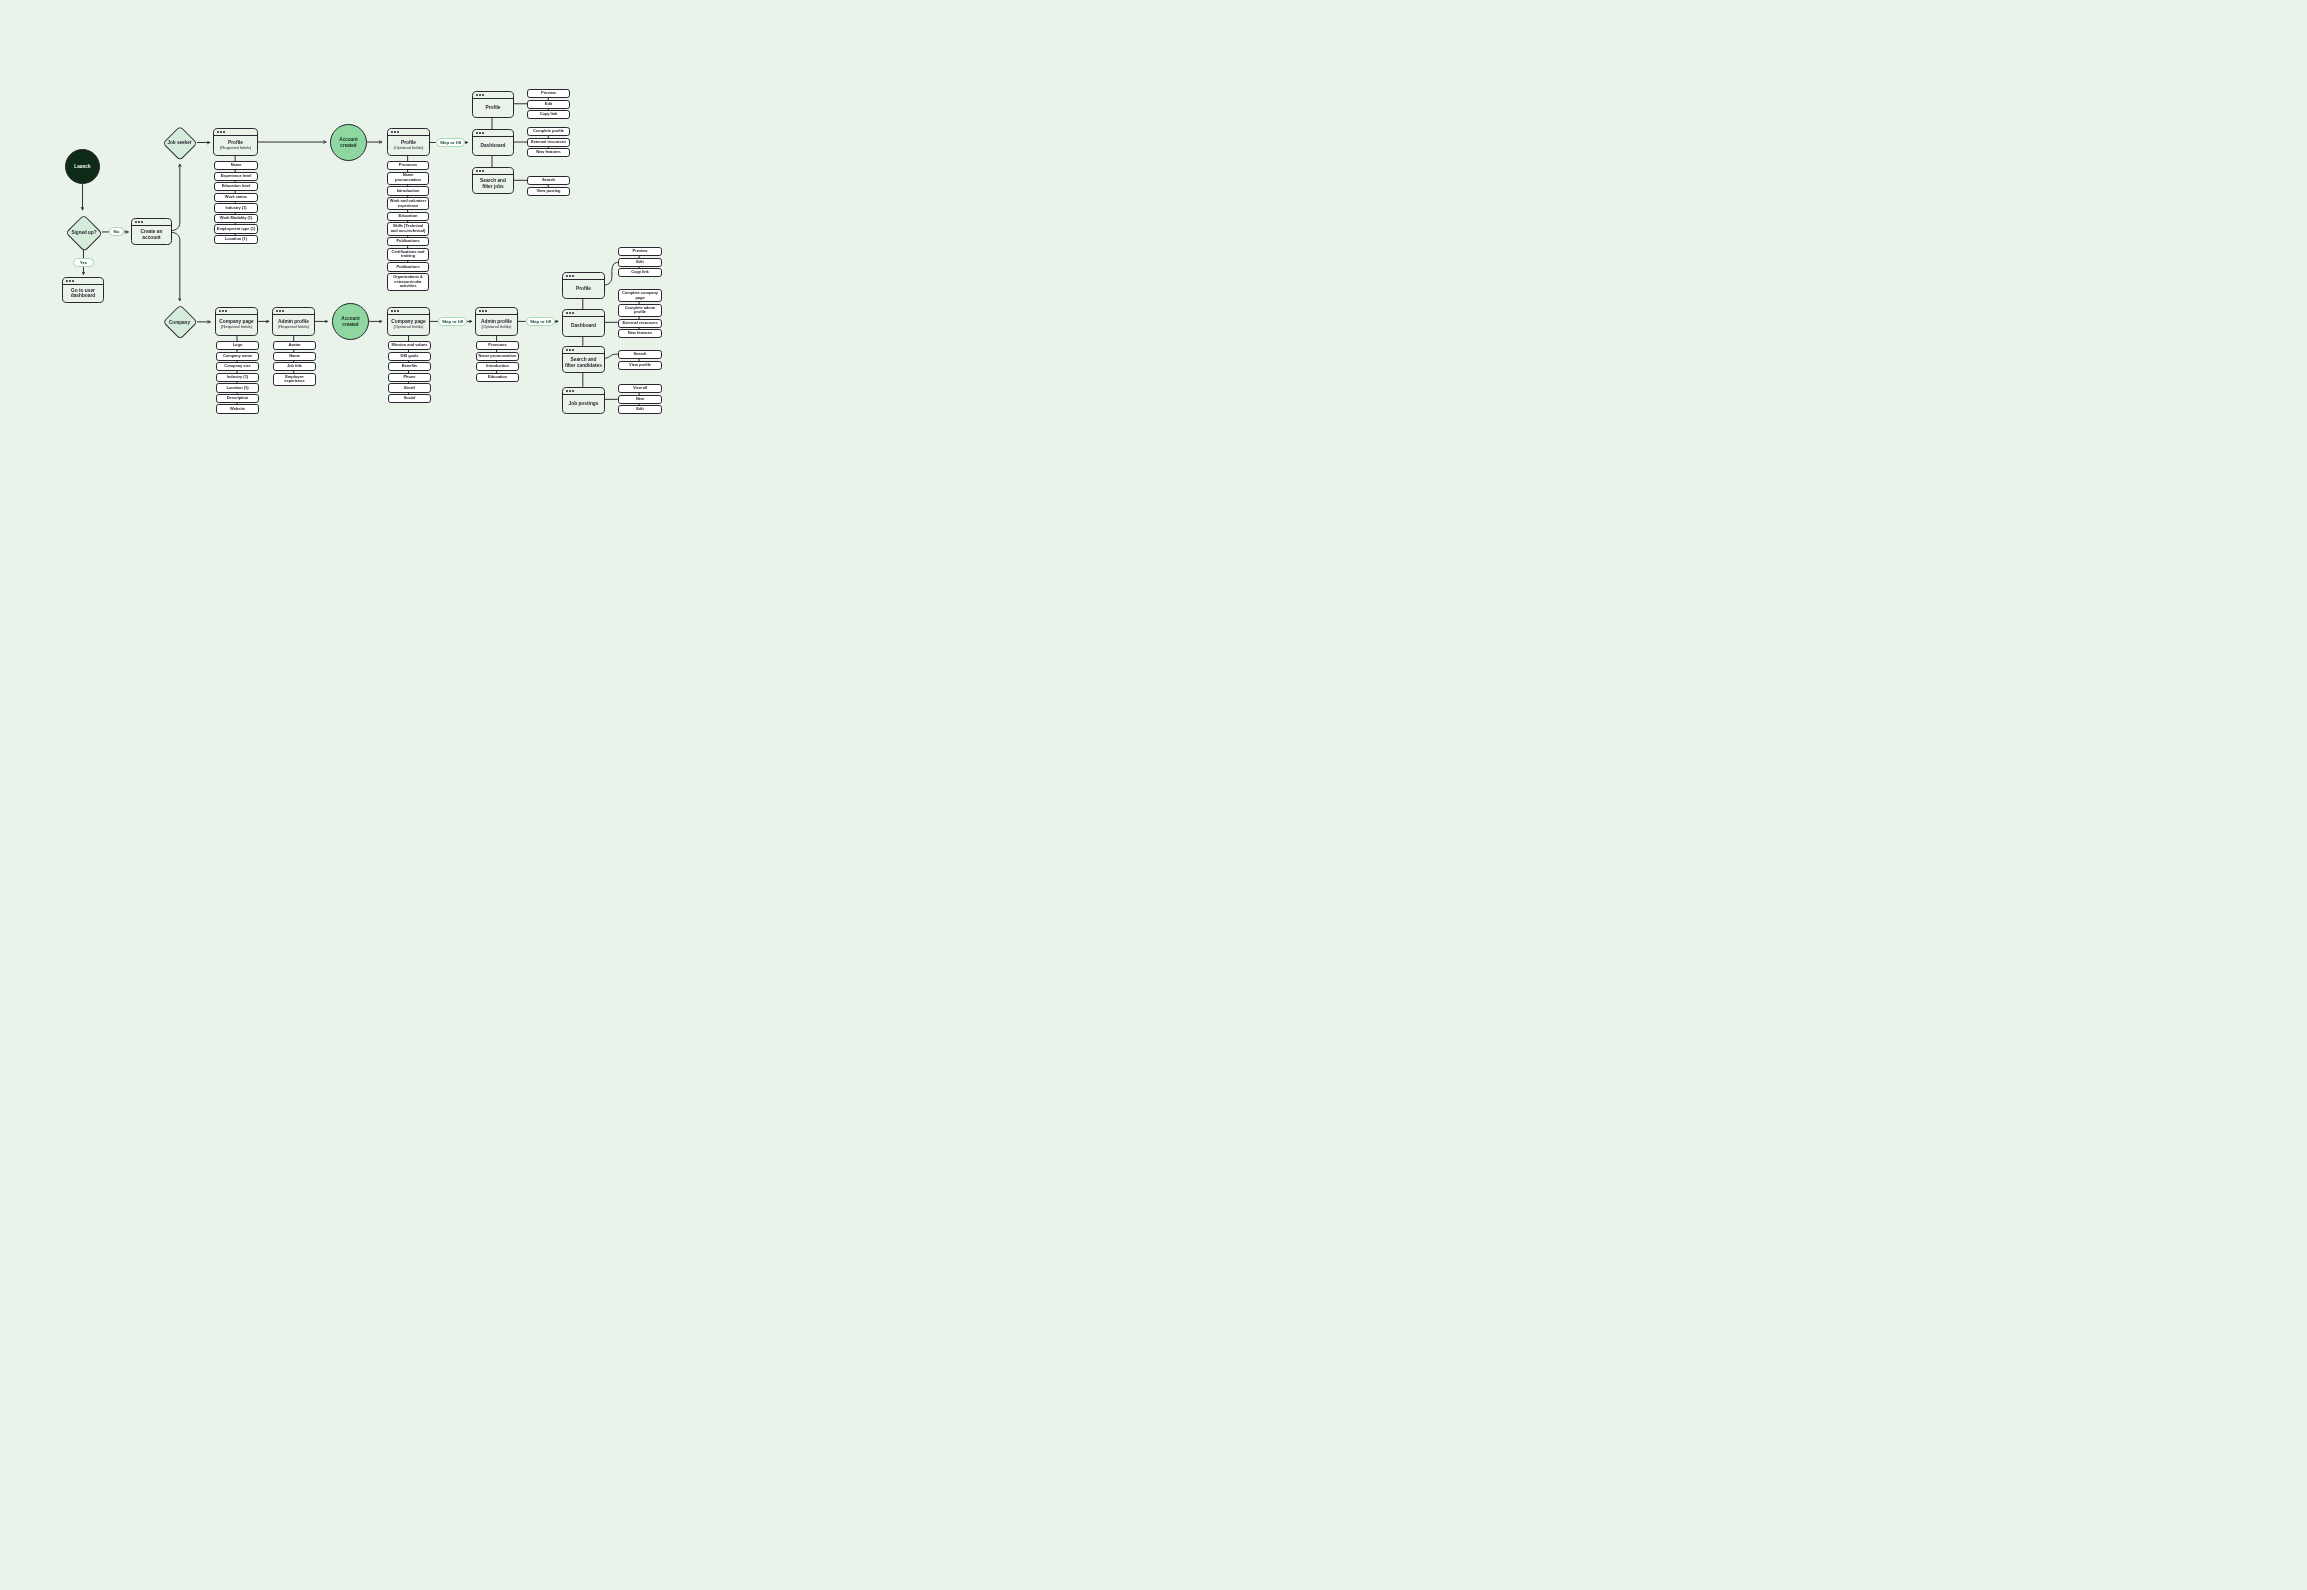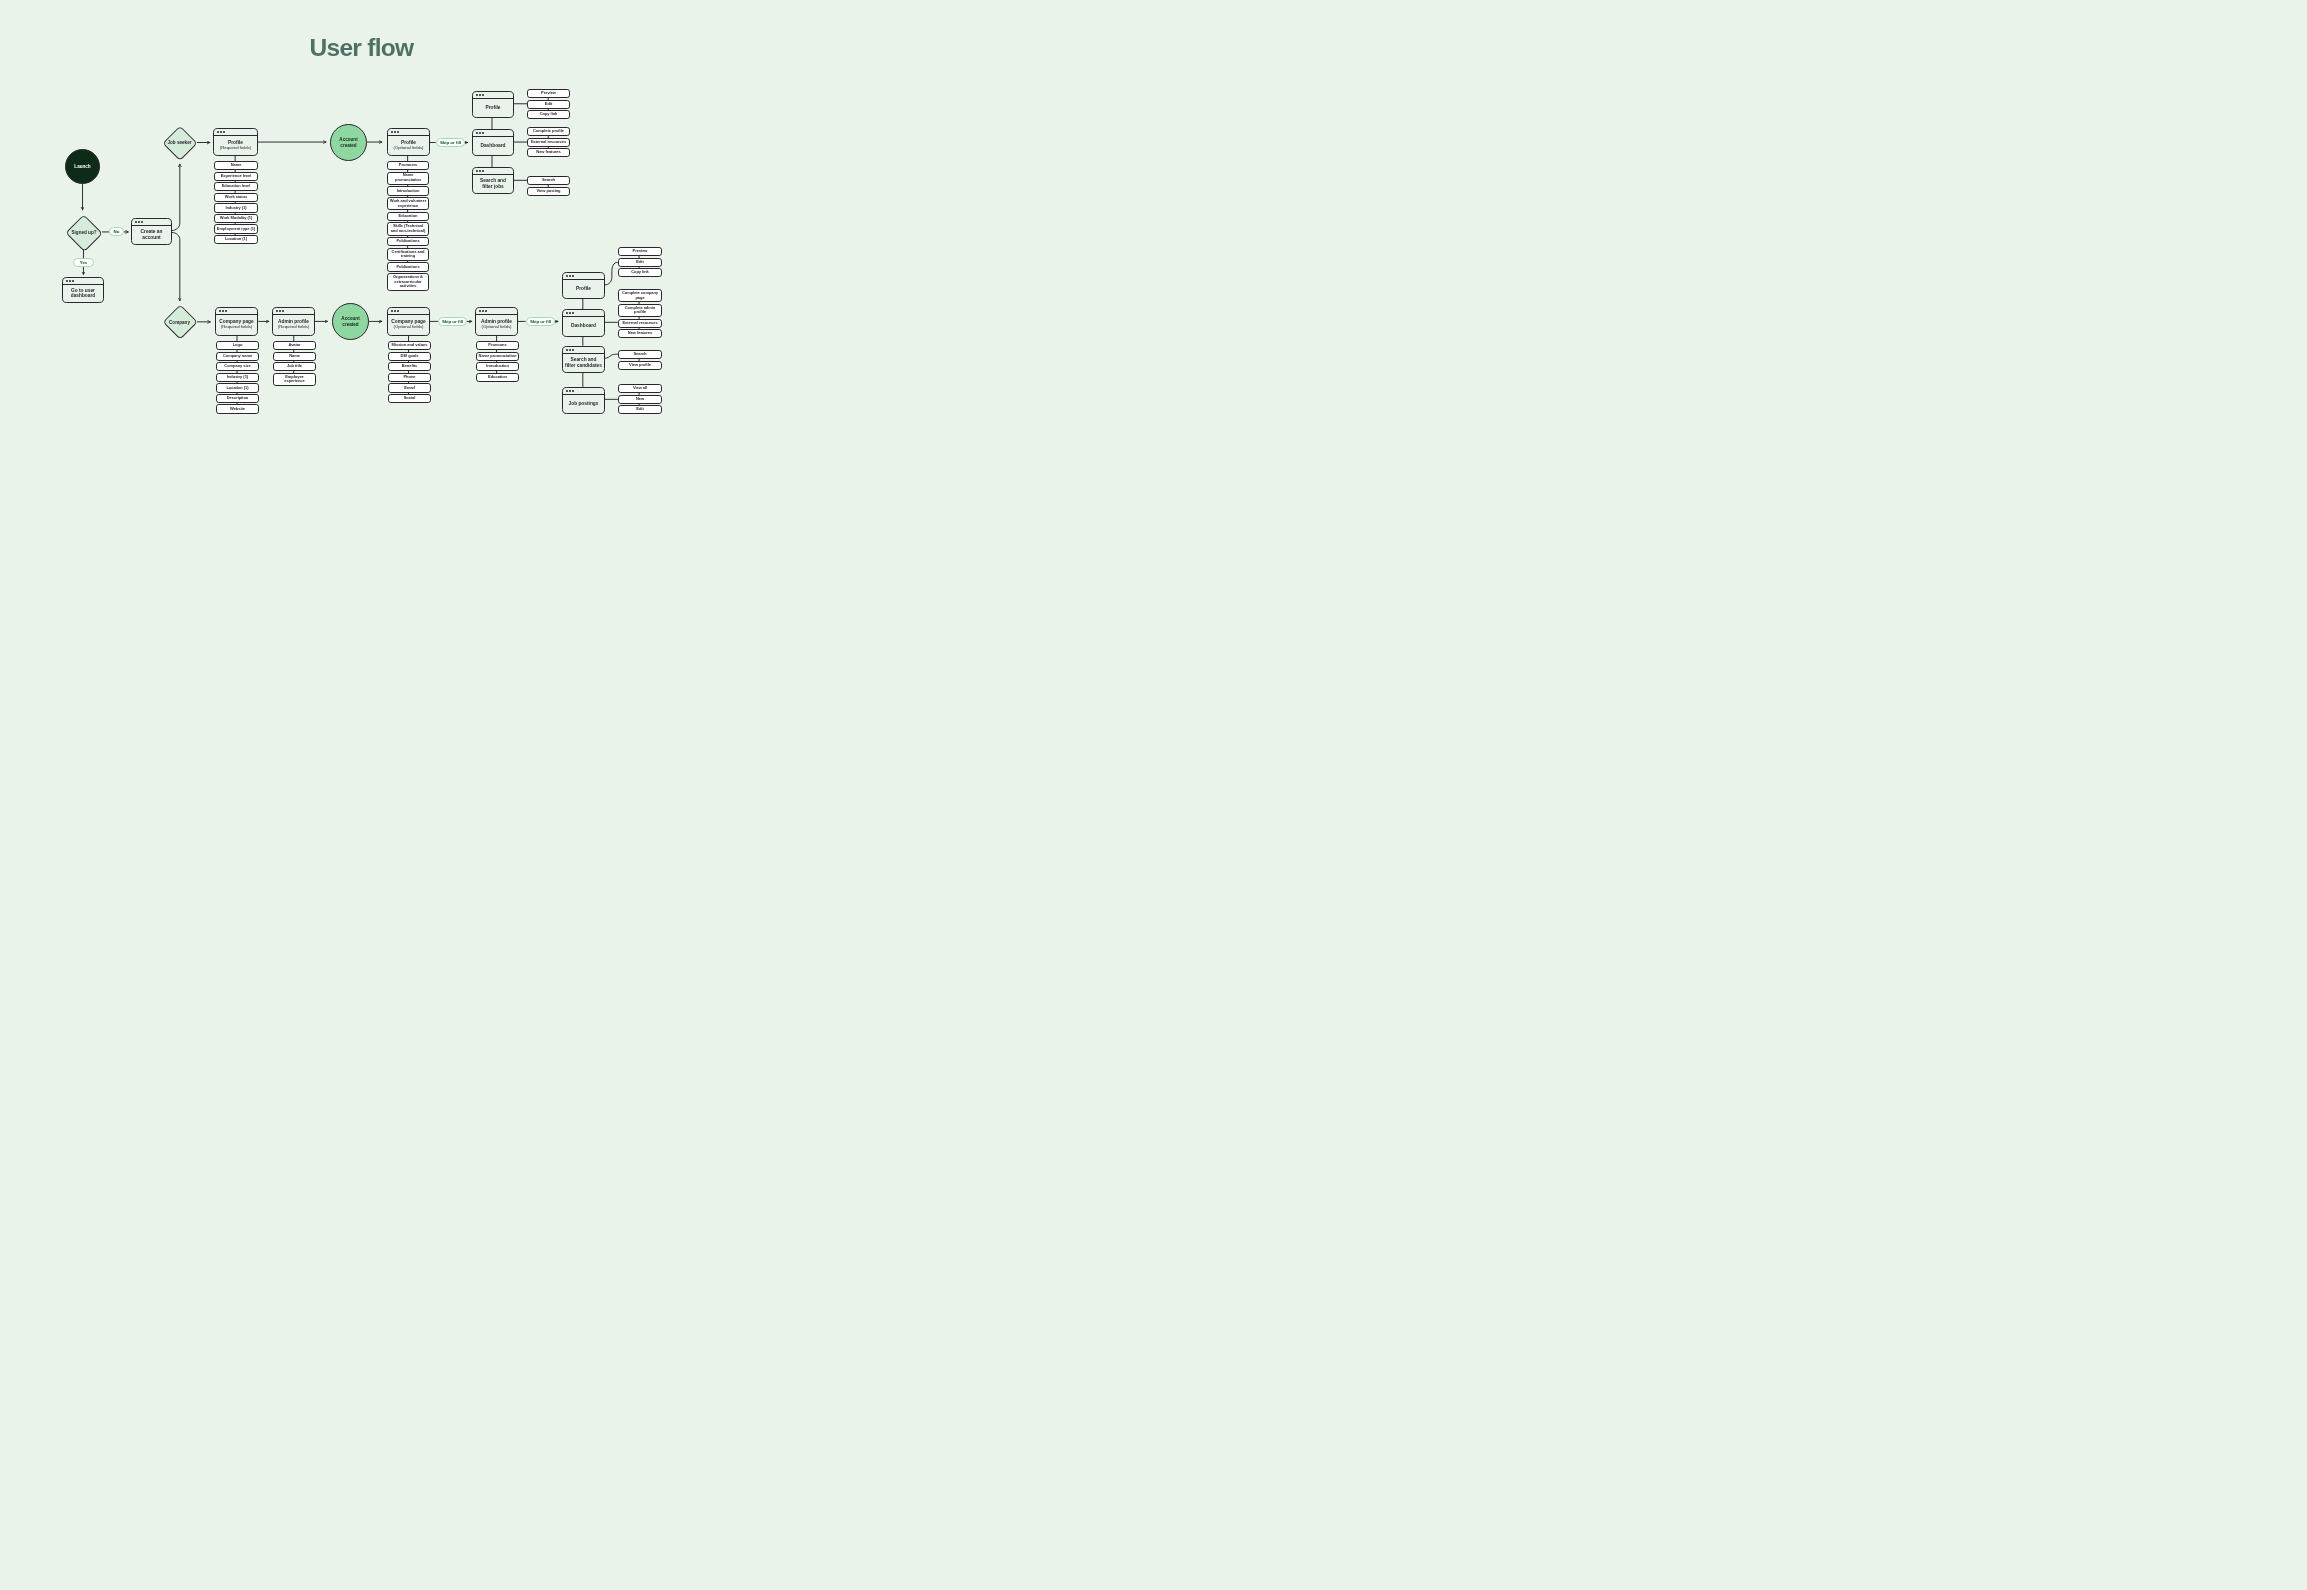--- a/index.html
+++ b/index.html
@@ -44,21 +44,20 @@
   .stack{display:flex;flex-direction:column;gap:1.4px;}
   .fbox{background:#ffffff;border:0.9px solid var(--ink);border-radius:2.8px;min-height:9.2px;box-sizing:border-box;
         display:flex;align-items:center;justify-content:center;text-align:center;
         font-weight:bold;font-size:4px;line-height:1.2;padding:0.9px 1.4px;letter-spacing:-0.05px;}
 </style>
 </head>
 <body>
 
 <div id="canvas">
 
-  <div class="title">User flow</div>
 
   <svg class="wires" width="723" height="445" viewBox="0 0 1568 965">
     <defs>
       <marker id="ah" markerWidth="9" markerHeight="9" refX="6.2" refY="3.5" orient="auto" markerUnits="userSpaceOnUse">
         <path d="M0.8,0.6 L6.4,3.5 L0.8,6.4" fill="none" stroke="#2a2630" stroke-width="1.7" stroke-linecap="round" stroke-linejoin="round"></path>
       </marker>
     </defs>
     <g stroke="#2a2630" stroke-width="2.1" fill="none" stroke-linecap="round">
 
       <path d="M179,399 L179,455" marker-end="url(#ah)"></path>

